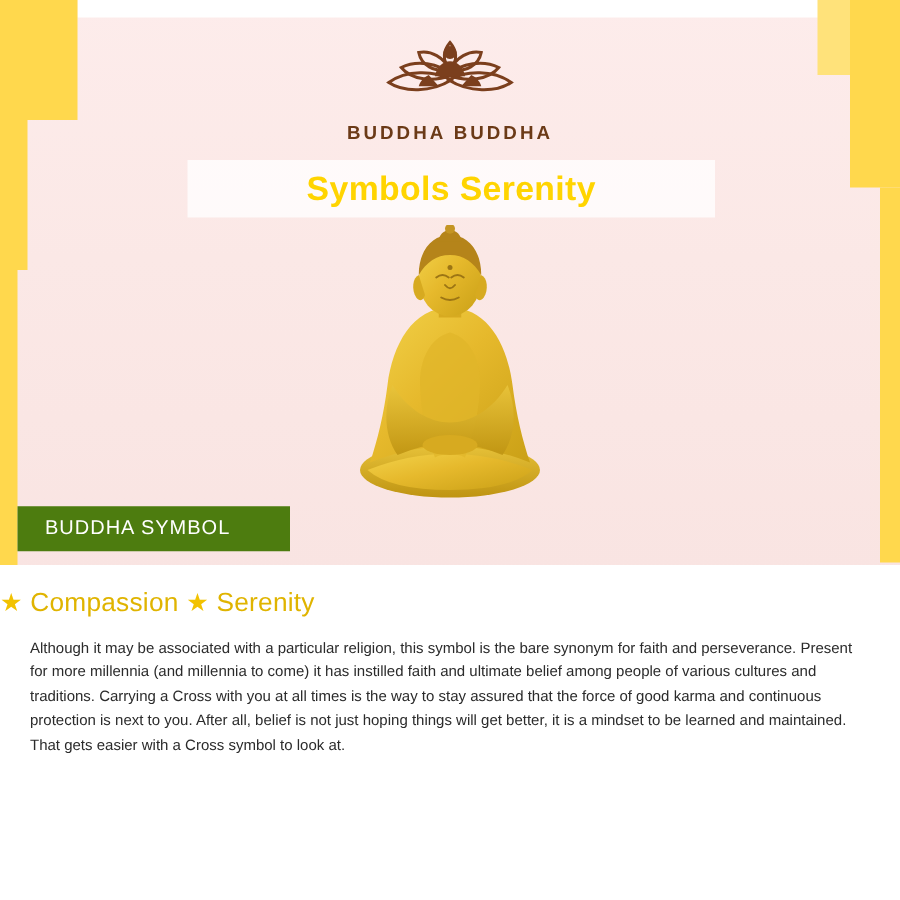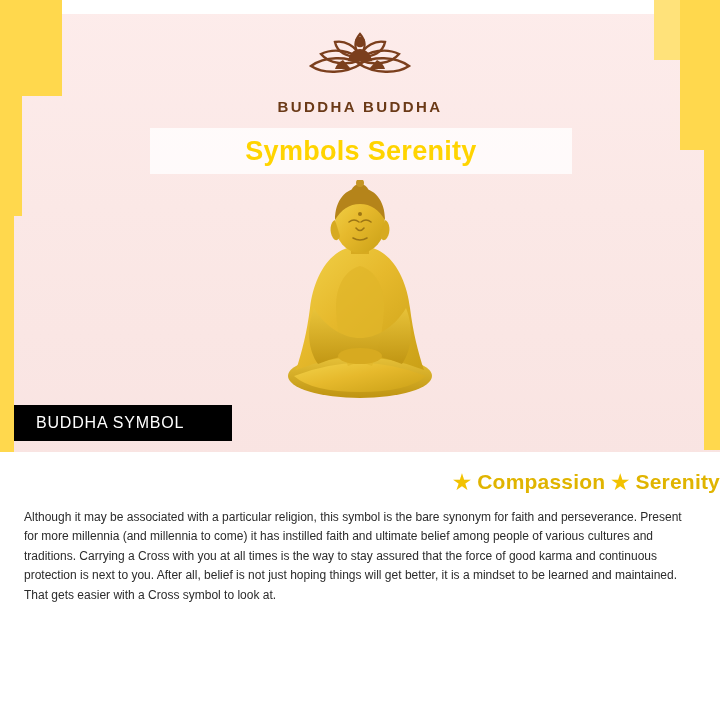--- a/index.html
+++ b/index.html
@@ -112,43 +112,43 @@
     position: absolute;
     left: 250px; top: 180px;
     width: 220px; height: 230px;
   }
 
   
   .symbol-label {
     position: absolute;
     left: 14px; top: 405px;
     width: 218px; height: 36px;
-    background: #000000;
+    background: #4d7c0f;
     display: flex;
     align-items: center;
   }
   .symbol-label span {
     padding-left: 22px;
     font-size: 16px;
     color: #ffffff;
     letter-spacing: 0.8px;
   }
 
   
   .content-panel {
     position: absolute;
     left: 0; top: 452px;
     width: 720px; height: 268px;
     background: #ffffff;
   }
   .headline {
     margin: 18px 0 0 0;
-    text-align: right;
+    text-align: left;
     font-size: 21px;
-    font-weight: bold;
+    font-weight: normal;
     color: #e8b800;
     letter-spacing: 0.2px;
   }
   .headline .star {
     color: #f2c200;
     font-size: 20px;
   }
   .headline .word {
     color: #e0b400;
   }

